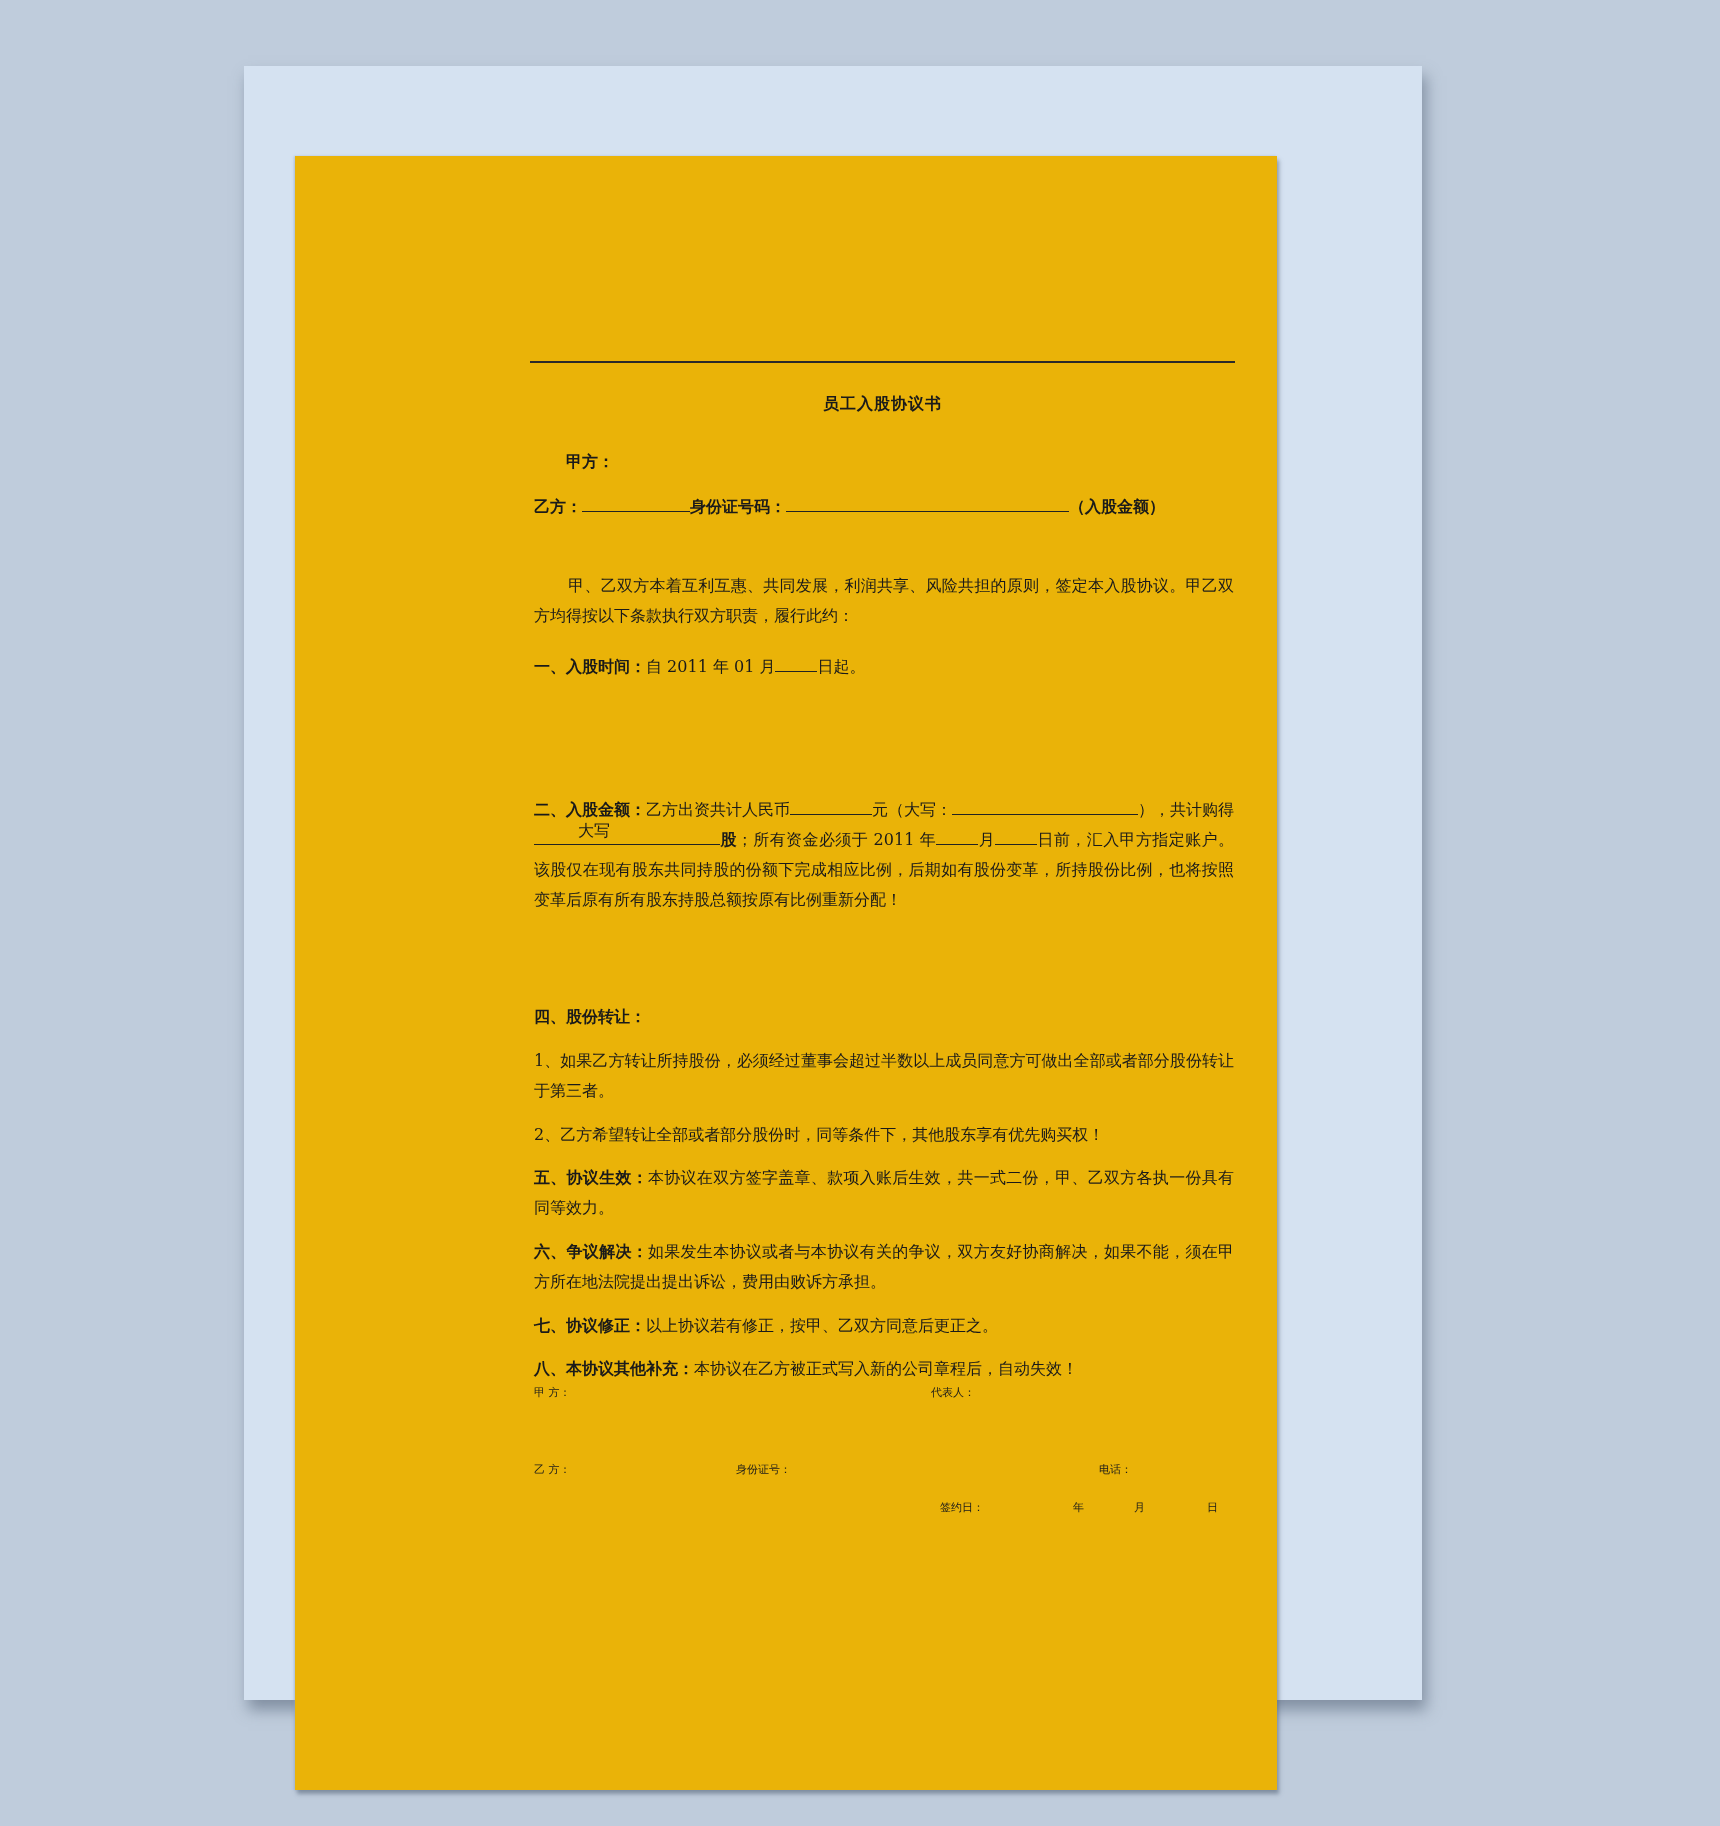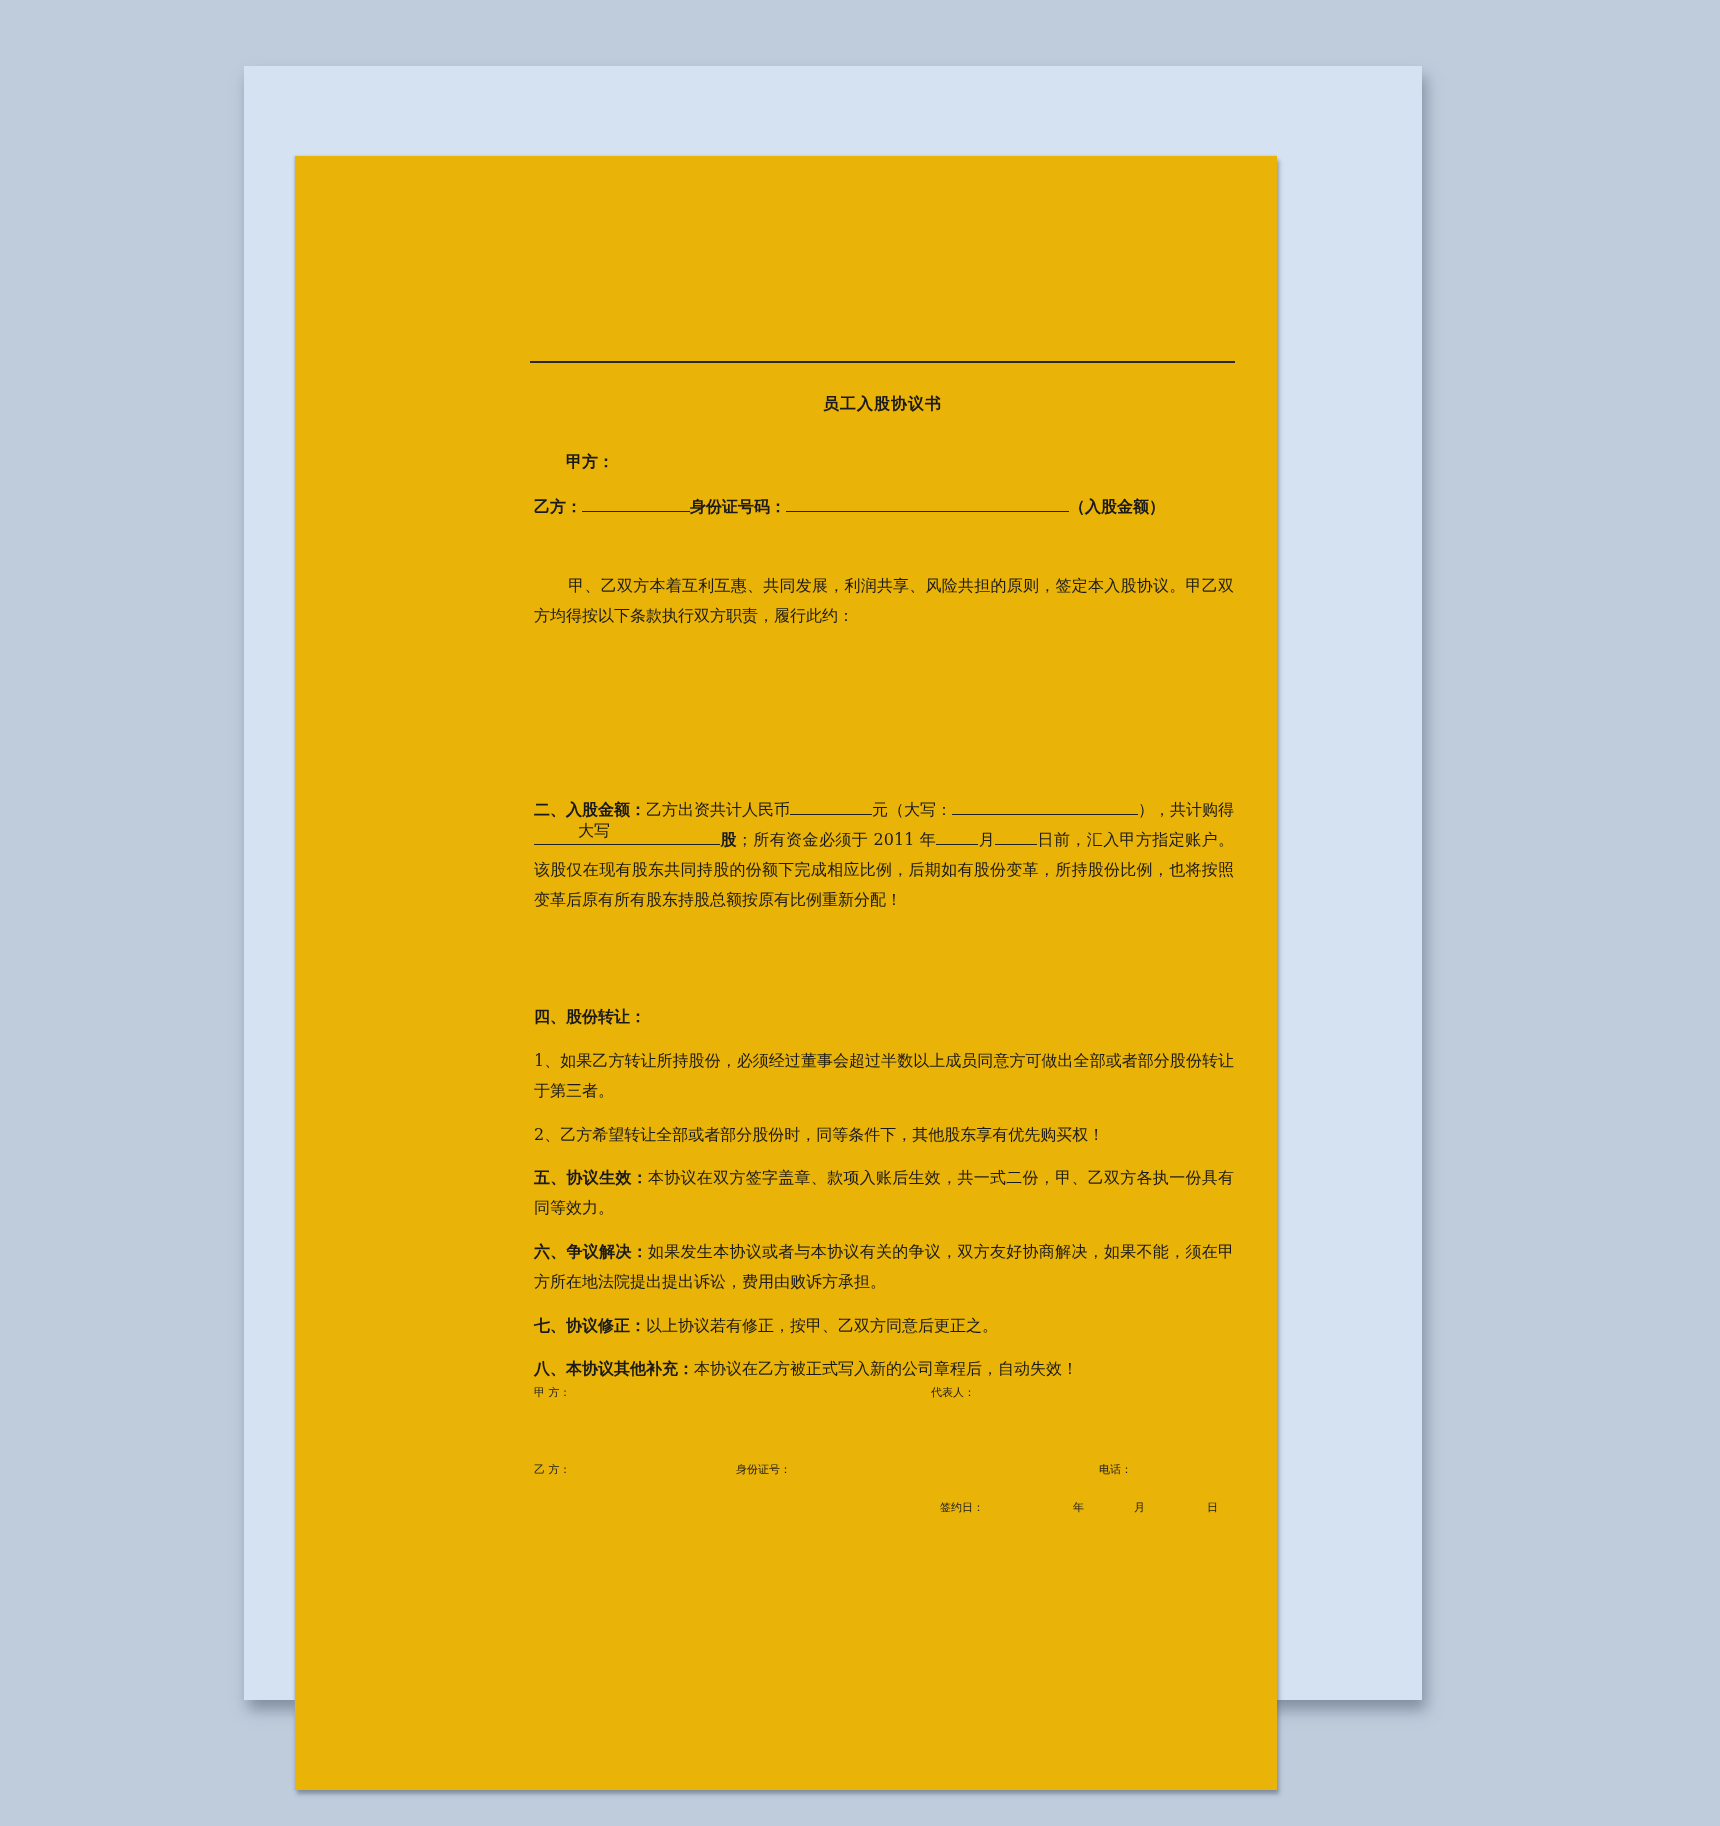--- a/index.html
+++ b/index.html
@@ -112,20 +112,23 @@
   </div>
 
   <div class="line bold" style="top:339px;">
     <span>乙方：</span><span class="blank" style="width:108px;"></span><span>身份证号码：</span><span class="blank" style="width:283px;"></span><span>（入股金额）</span>
   </div>
 
   <div class="para" style="top:415px;">
     <span class="indent"></span><span>甲、乙双方本着互利互惠、共同发展，利润共享、风险共担的原则，签定本入股协议。</span><span>甲乙双方均得按以下条款执行双方职责，履行此约：</span>
   </div>
 
+  <div class="para" style="top:496px;">
+    <b>一、入股时间：</b><span>自 2011 年  01 月</span><span class="blank" style="width:42px;"></span><span>日起。</span>
+  </div>
 
   <div class="para" style="top:639px;">
     <b>二、入股金额：</b><span>乙方出资共计人民币</span><span class="blank" style="width:82px;"></span><span>元（大写：</span><span class="blank" style="width:186px;"></span><span>），共计</span><span>购得</span><span class="blank" style="width:186px;"><span class="blank-text" style="left:0;width:120px;">大写</span></span><b>股</b><span>；所有资金必须于 2011 年</span><span class="blank" style="width:42px;"></span><span>月</span><span class="blank" style="width:42px;"></span><span>日前，汇入甲方指定</span><span>账户。该股仅在现有股东共同持股的份额下完成相应比例，后期如有股份变革，所持股份比例，也将按照变革后原有所有股东持股总额按原有比例重新分配！</span>
   </div>
 
 
   <div class="para" style="top:846px;">
     <b>四、股份转让：</b>
   </div>
 

